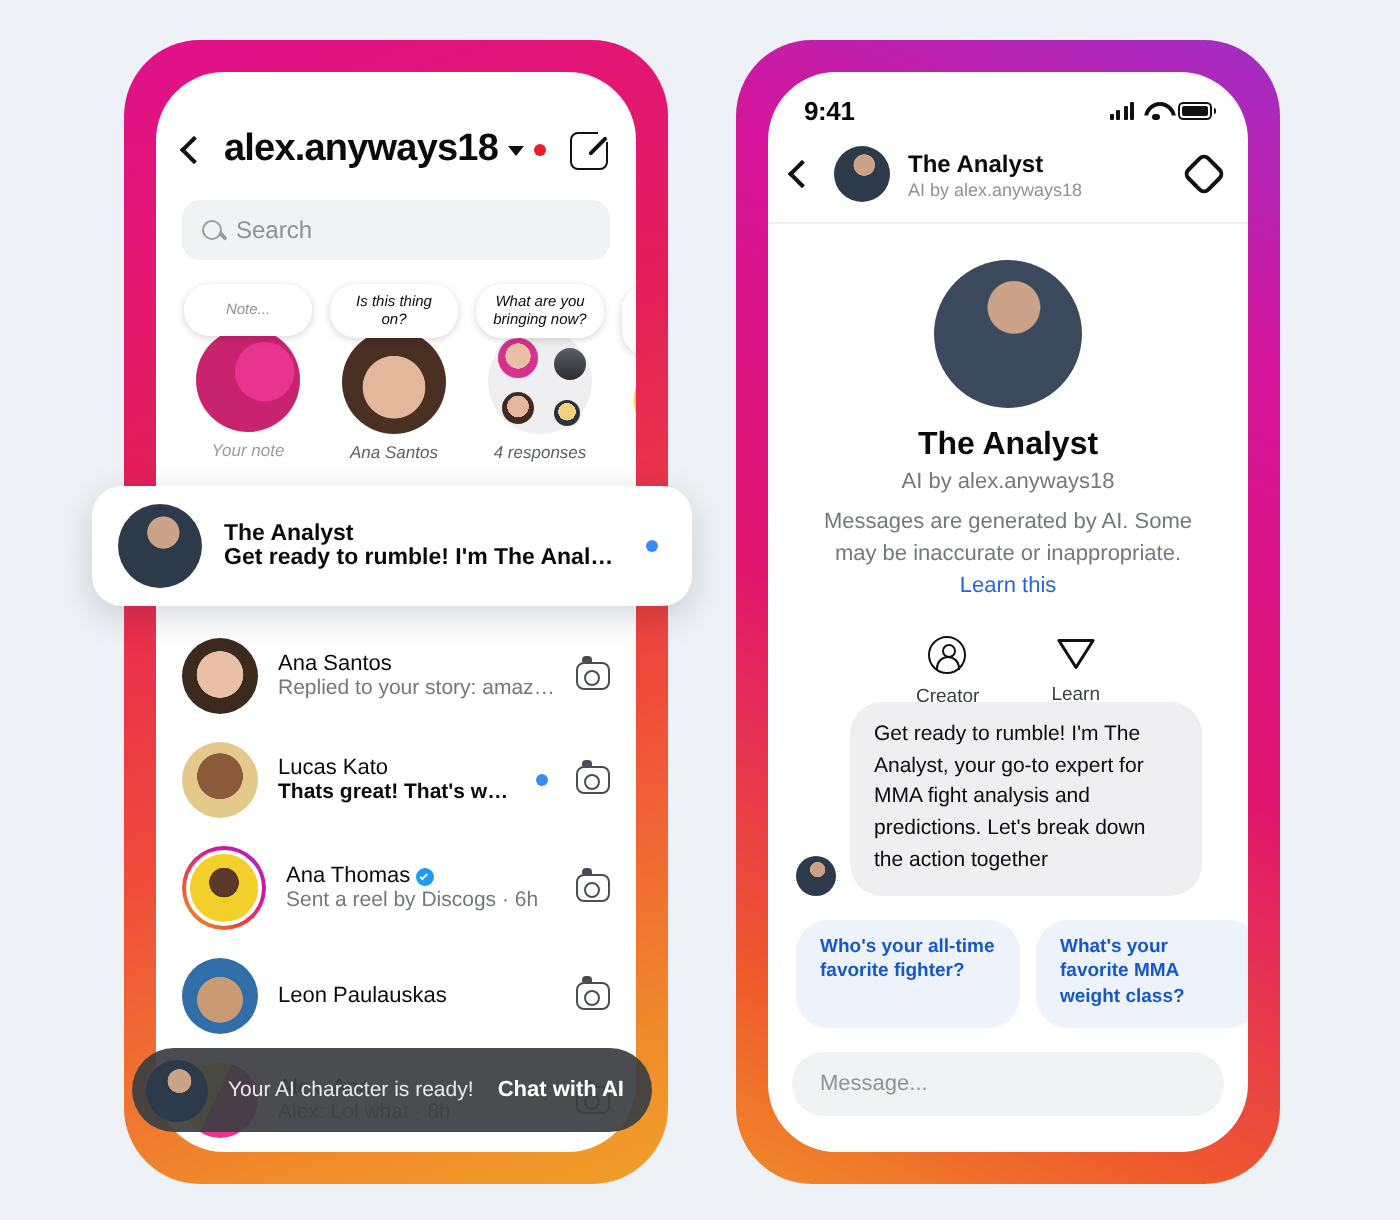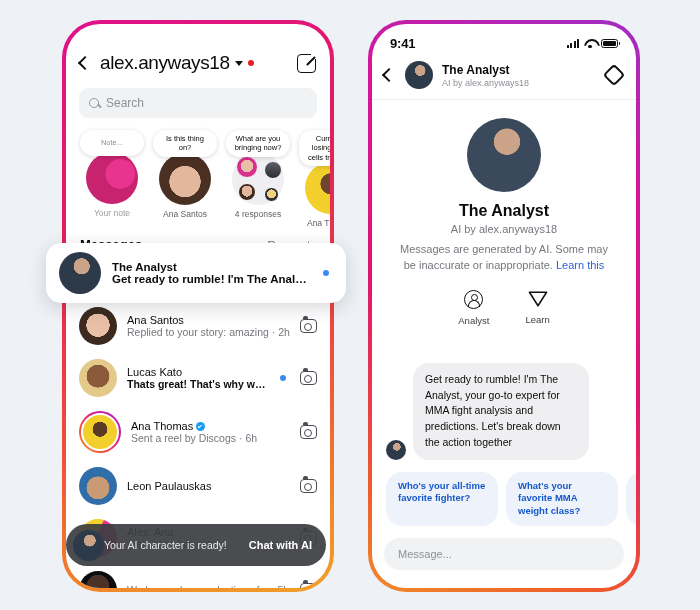--- a/index.html
+++ b/index.html
@@ -9,21 +9,21 @@
     font-family: "Liberation Sans", sans-serif;
     overflow: hidden;
     position: relative;
   }
   .stage { position: relative; width: 700px; height: 610px; }
 
   
   .phone {
     position: absolute;
     border-radius: 38px;
-    padding: 4px;
+    padding: 16px;
     overflow: visible;
   }
   #phone-left  { left: 62px;  top: 20px;  width: 272px; height: 572px;
                  background: linear-gradient(160deg,#e1108c 0%,#e31e5a 32%,#ef4a3b 62%,#f08a2a 88%,#f0a02a 100%); }
   #phone-right { left: 368px; top: 20px;  width: 272px; height: 572px;
                  background: linear-gradient(205deg,#a12ec4 0%,#d6159a 25%,#e0156f 55%,#ee5b2c 85%,#f08a2a 100%); }
   .screen {
     width: 100%; height: 100%;
     background: #ffffff;
     border-radius: 34px;
@@ -34,42 +34,42 @@
   
   .avatar { border-radius: 50%; flex: none; background-size: cover; background-position: center; }
 
   
   #left-screen { padding-top: 0; }
   .l-header { display:flex; align-items:center; padding: 28px 14px 4px 14px; }
   .back-chevron {
     width: 10px; height: 10px; border-left: 2.4px solid #111; border-bottom: 2.4px solid #111;
     transform: rotate(45deg); margin-right: 10px; flex:none;
   }
-  .username { font-size: 19px; font-weight: 400; letter-spacing: -0.4px; color: #0b0b0b; }
+  .username { font-size: 19px; font-weight: 700; letter-spacing: -0.4px; color: #0b0b0b; }
   .caret-dn { width:0;height:0;border-left:4px solid transparent;border-right:4px solid transparent;
               border-top:5px solid #111; margin-left:5px; }
   .red-dot { width:6px;height:6px;border-radius:50%;background:#ec1c24;margin-left:5px; }
   .spacer { flex: 1; }
   .compose-icon { width: 19px; height: 19px; position: relative; }
   .compose-icon .sq { position:absolute; inset:0; border:1.9px solid #111; border-radius:4px; }
   .compose-icon .pen { position:absolute; width:12px;height:2.1px;background:#111; right:-1px; top:6px;
                        transform: rotate(-45deg); border-radius:1px; }
   .compose-icon .penmask{ position:absolute; width:7px;height:7px;background:#fff; right:-2px; top:-2px; }
 
   .searchbar {
     margin: 10px 13px 0 13px; height: 30px; background: #f1f2f4; border-radius: 9px;
     display:flex; align-items:center; padding: 0 10px; gap: 7px;
   }
   .mag { width: 10px; height: 10px; border: 1.8px solid #9a9ca1; border-radius: 50%; flex:none; position:relative;}
   .mag::after { content:""; position:absolute; width:5px;height:1.8px;background:#9a9ca1; right:-4px; bottom:0px;
                 transform: rotate(45deg); border-radius: 1px;}
   .search-ph { font-size: 12px; color: #8e9197; }
 
   .notes-strip { display:flex; gap: 7px; padding: 12px 0 0 13px; overflow: hidden; }
-  .note-cell { width: 66px; flex:none; display:flex; flex-direction:column; align-items:center; }
+  .note-cell { width: 66px; flex:none; display:flex; flex-direction:column; align-items:center;font-style:italic; }
   .note-bubble {
     background: #fff; border-radius: 13px; padding: 4px 6px; min-height: 26px;
     font-size: 7.5px; line-height: 1.25; text-align:center; color:#0b0b0b;
     box-shadow: 0 1px 4px rgba(0,0,0,.16); width: 64px; display:flex;align-items:center;justify-content:center;
     position: relative; z-index: 3;
   }
   .note-bubble.placeholder { color:#8e9197; }
   .note-av { width: 52px; height: 52px; margin-top: -4px; }
   .note-name { font-size: 8.5px; color:#5c5f66; margin-top: 4px; white-space:nowrap; }
   .note-name.muted { color:#9a9ca1; }
@@ -111,21 +111,21 @@
   }
   #dm-card .av { width: 42px; height: 42px; }
   #dm-card .name { font-size: 11.5px; font-weight:700; color:#0b0b0b; }
   #dm-card .prev { font-size: 11.5px; font-weight:700; color:#0b0b0b; white-space:nowrap;
                    overflow:hidden; text-overflow:ellipsis; }
 
   
   #ai-toast {
     position: absolute; left: 66px; top: 524px; width: 260px; height: 42px;
     background: rgba(60,62,66,.93); border-radius: 21px;
-    display:flex; align-items:center; padding: 0 14px 0 7px; z-index: 45;
+    display:flex; align-items:center; gap:10px; padding: 0 14px 0 7px; z-index: 45;
   }
   #ai-toast .av { width: 31px; height: 31px; }
   #ai-toast .lbl { font-size: 10.5px; color:#e9eaec; }
   #ai-toast .cta { font-size: 11px; color:#fff; font-weight:700; margin-left:auto; }
 
   
   .statusbar { display:flex; align-items:center; padding: 12px 18px 0 18px; }
   .clock { font-size: 13px; font-weight: 700; color:#0b0b0b; letter-spacing:-.2px; }
   .sb-right { margin-left:auto; display:flex; align-items:flex-end; gap:5px; }
   .bars { display:flex; align-items:flex-end; gap:1.3px; height:9px;}
@@ -378,21 +378,21 @@
         <div class="avatar big-av" style="background:radial-gradient(circle at 54% 32%,#caa389 0 20%,#3a4a5c 21% 100%);"></div>
         <div class="pname">The Analyst</div>
         <div class="pby">AI by alex.anyways18</div>
         <div class="pdisc">
           <span>Messages are generated by AI. Some may be inaccurate or inappropriate.</span>
           <a href="#">Learn this</a>
         </div>
         <div class="pactions">
           <div class="pact">
             <div class="ic-person"></div>
-            <div class="lbl">Analyst</div>
+            <div class="lbl">Creator</div>
           </div>
           <div class="pact">
             <svg class="ic-share" viewBox="0 0 22 20">
               <polygon points="1.5,2.5 20.5,2.5 11,17.5" fill="none" stroke="#111" stroke-width="1.7" stroke-linejoin="round"></polygon>
             </svg>
             <div class="lbl">Learn</div>
           </div>
         </div>
       </div>
 

